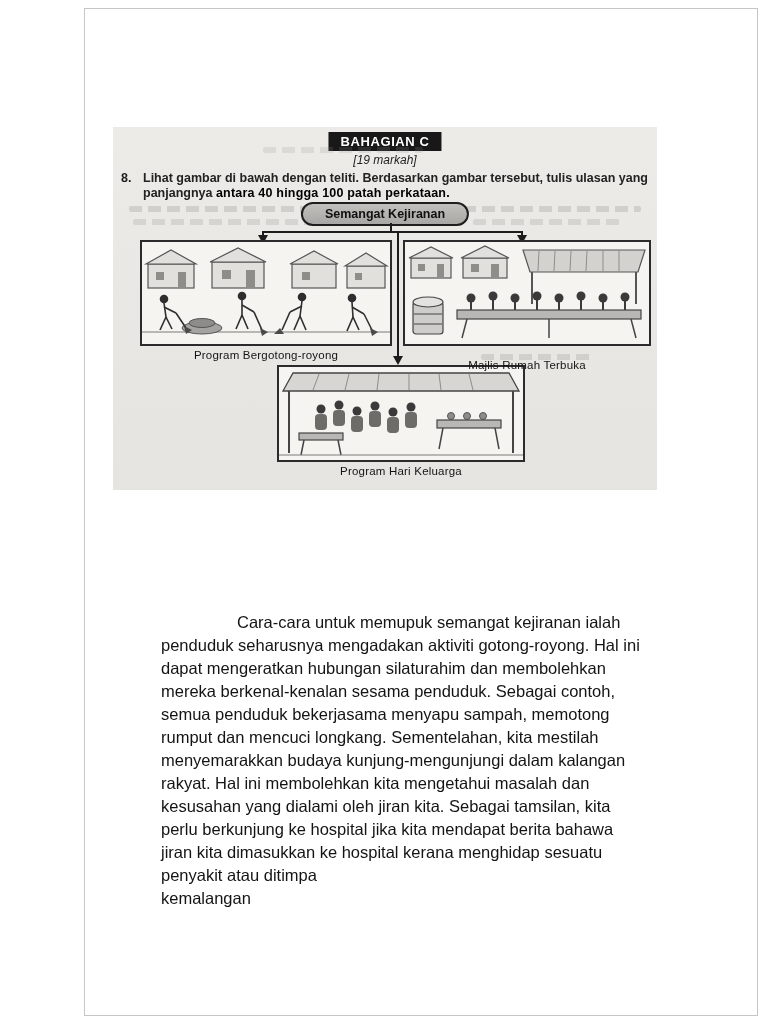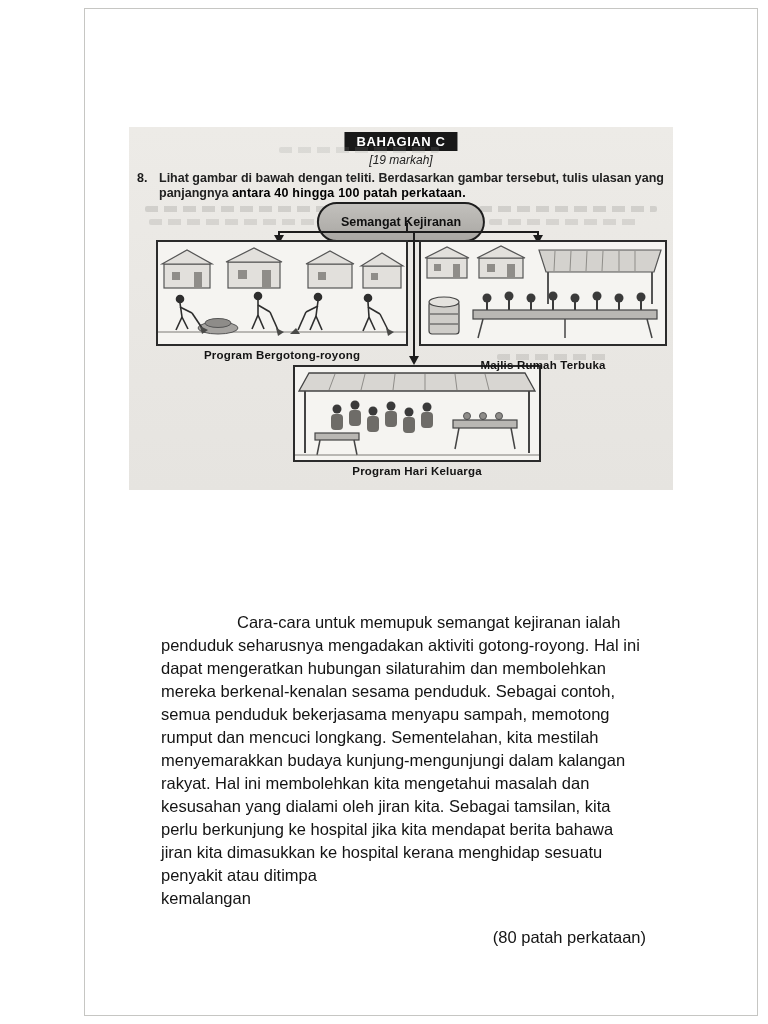--- a/index.html
+++ b/index.html
@@ -9,21 +9,20 @@
   }
   .scan-frame {
     position:absolute; left:84px; top:8px; width:672px; height:1006px;
     border:1px solid #c6c6c3; pointer-events:none;
   }
   
   .scan {
     position:absolute; left:113px; top:127px; width:544px; height:363px;
     background:linear-gradient(180deg,#edebe7 0%, #e9e7e3 55%, #e6e4e0 100%);
     color:#1b1b1b;
-    margin-left:16px;
   }
   .badge {
     position:absolute; left:50%; top:5px; transform:translateX(-50%);
     background:#181818; color:#fff; font-weight:bold; font-size:13px;
     padding:2px 12px; letter-spacing:.6px; white-space:nowrap;
   }
   .marks {
     position:absolute; left:50%; top:26px; transform:translateX(-50%);
     font-size:12px; font-style:italic; color:#222; white-space:nowrap;
   }
@@ -33,33 +32,33 @@
   .q-strong { color:#000; letter-spacing:.2px; }
   .artifact {
     position:absolute; height:6px; border-radius:2px; opacity:.28;
     filter:blur(.7px);
     background:repeating-linear-gradient(90deg,#8f8f8b 0 13px, transparent 13px 19px);
   }
   .topic-oval {
     position:absolute; left:50%; top:75px; transform:translateX(-50%);
     background:linear-gradient(180deg,#c2c0bc,#a9a7a3);
     border:2px solid #1e1e1e; border-radius:999px;
-    padding:11px 22px; font-weight:bold; font-size:12.5px; color:#101010;
+    padding:3px 22px; font-weight:bold; font-size:12.5px; color:#101010;
     white-space:nowrap;
   }
   .connectors { position:absolute; left:0; top:0; pointer-events:none; }
   .img-box {
     position:absolute; border:2px solid #2b2b2b; background:#f5f4f1;
     box-sizing:border-box; overflow:hidden;
   }
   .box-left   { left:27px;  top:113px; width:252px; height:106px; }
   .box-right  { left:290px; top:113px; width:248px; height:106px; }
   .box-bottom { left:164px; top:238px; width:248px; height:97px; }
   .caption {
-    position:absolute; text-align:center; font-weight:bold; font-size:11.5px;
+    position:absolute; text-align:center; font-weight:normal; font-size:11.5px;
     color:#141414; letter-spacing:.2px;
   }
   .cap-left   { left:27px;  top:222px; width:252px; }
   .cap-right  { left:290px; top:232px; width:248px; }
   .cap-bottom { left:164px; top:338px; width:248px; }
   .img-box svg { display:block; width:100%; height:100%; }
   
   .essay { position:absolute; left:145px; top:595px; width:515px; color:#141414; }
   .essay-title { font-weight:bold; font-size:17px; margin:0 0 5px 0; }
   .essay-body {
@@ -274,15 +273,14 @@
     </div>
 
     <div class="caption cap-left">Program Bergotong-royong</div>
     <div class="caption cap-right">Majlis Rumah Terbuka</div>
     <div class="caption cap-bottom">Program Hari Keluarga</div>
   </div>
 
   <div class="essay">
     <div class="essay-body">Cara-cara untuk memupuk semangat kejiranan ialah penduduk seharusnya mengadakan aktiviti gotong-royong. Hal ini dapat mengeratkan hubungan silaturahim dan membolehkan mereka berkenal-kenalan sesama penduduk. Sebagai contoh, semua penduduk bekerjasama menyapu sampah, memotong rumput dan mencuci longkang. Sementelahan, kita mestilah menyemarakkan budaya kunjung-mengunjungi dalam kalangan rakyat. Hal ini membolehkan kita mengetahui masalah dan kesusahan yang dialami oleh jiran kita. Sebagai tamsilan, kita perlu berkunjung ke hospital jika kita mendapat berita bahawa jiran kita dimasukkan ke hospital kerana menghidap sesuatu penyakit atau ditimpa
 kemalangan</div>
-    <div class="word-count">(80 patah perkataan)</div>
   </div>
 </div>
 
 </body></html>

